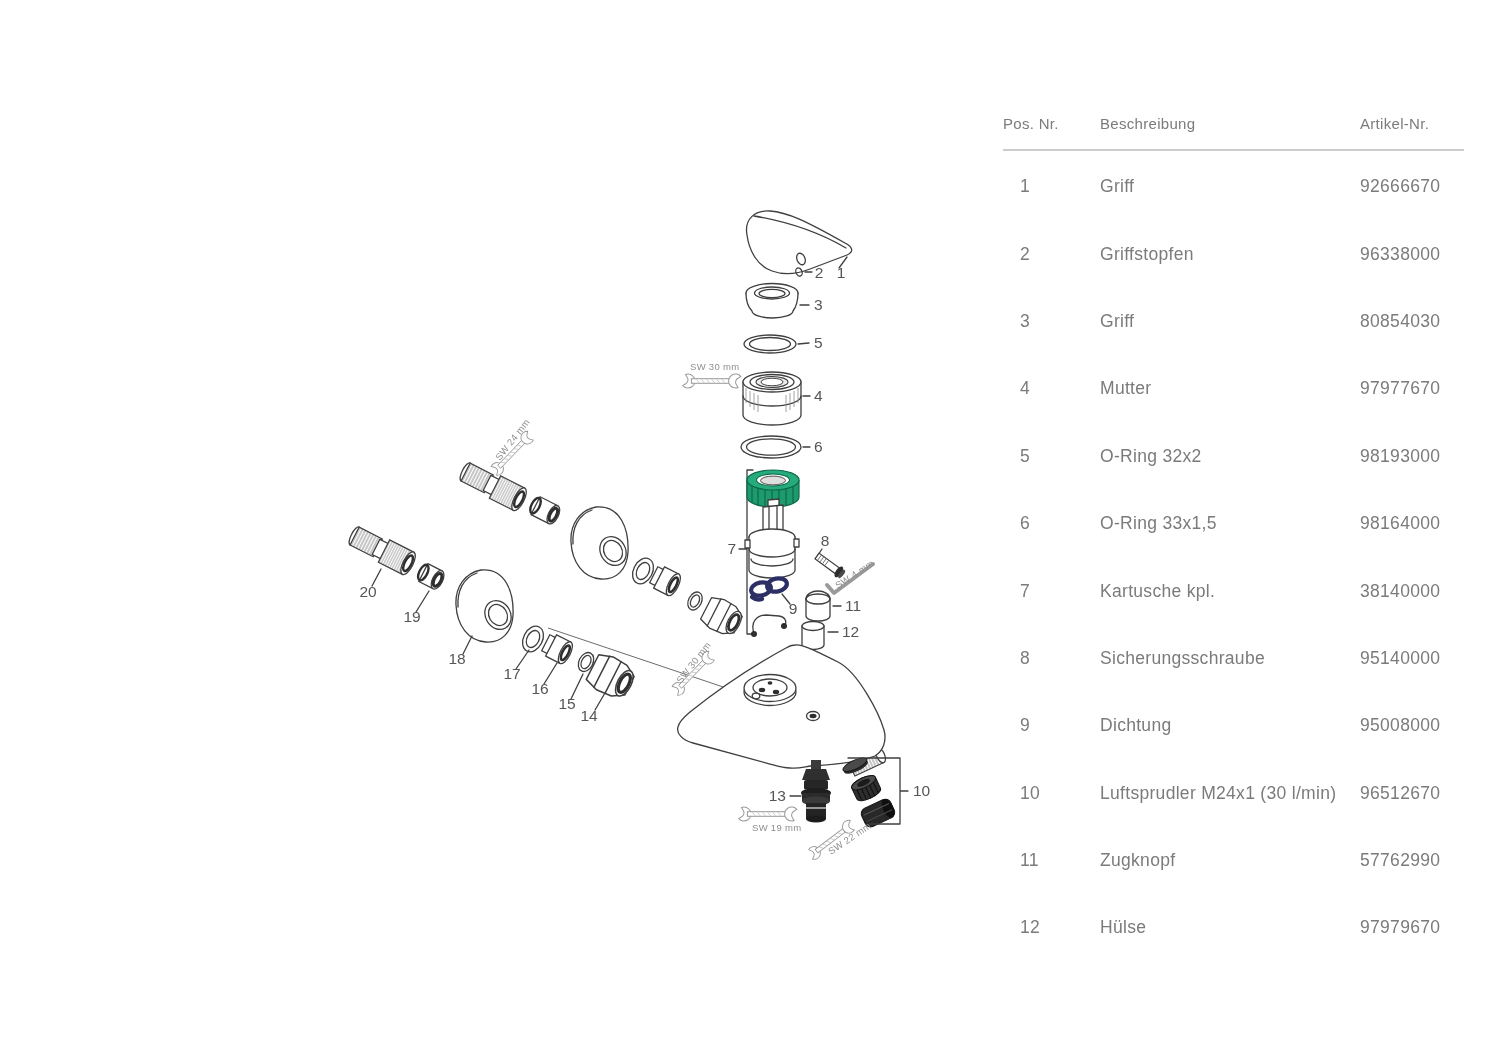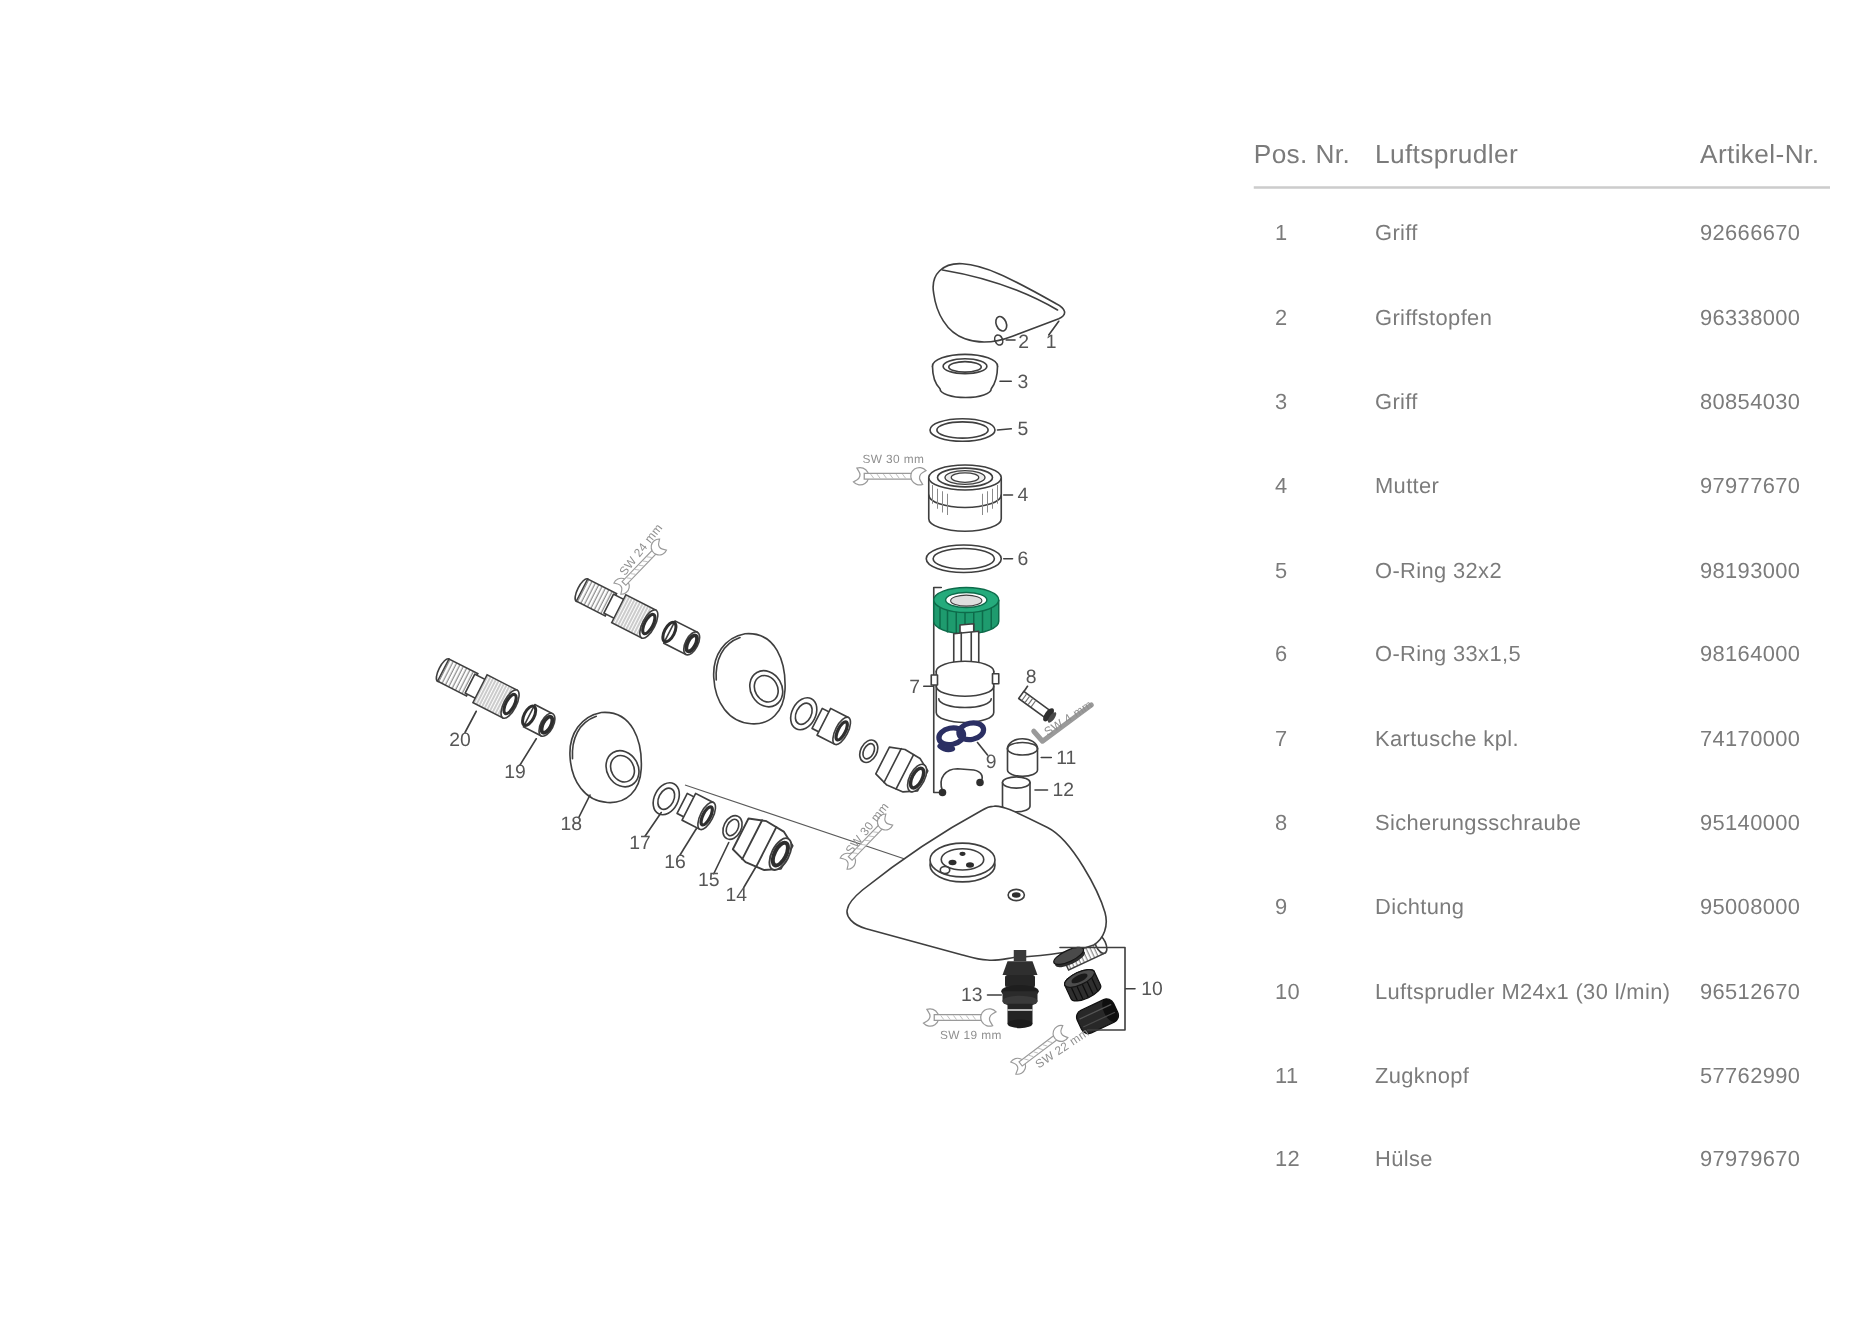--- a/index.html
+++ b/index.html
@@ -1,20 +1,20 @@
 <!DOCTYPE html>
 <html><head>
 <meta charset="utf-8">
 <style>
   html,body{margin:0;padding:0;background:#fff;}
   .stage{position:relative;width:1497px;height:1058px;background:#fff;overflow:hidden;
          font-family:"Liberation Sans", sans-serif;}
   .parts-table{position:absolute;left:1003px;top:0;width:461px;color:#7b7b7b;}
   .pt-header{display:grid;grid-template-columns:97px 260px 1fr;position:absolute;top:112px;width:100%;
-             font-size:21px;font-weight:300;letter-spacing:.3px;line-height:24px;}
+             font-size:15px;font-weight:300;letter-spacing:.3px;line-height:24px;}
   .pt-rule{position:absolute;top:149px;width:100%;height:2px;background:#cccccc;}
   .pt-rows{position:absolute;top:153px;width:100%;}
   .pt-row{display:grid;grid-template-columns:97px 260px 1fr;height:67.4px;align-items:center;
           font-size:17.5px;font-weight:300;letter-spacing:.3px;}
   .cell-pos{padding-left:17px;}
   svg .ln{stroke:#3f3f3f;stroke-width:1.3;fill:none;stroke-linecap:round;stroke-linejoin:round;}
   svg .lnf{stroke:#3f3f3f;stroke-width:1.3;fill:#ffffff;stroke-linecap:round;stroke-linejoin:round;}
   svg .thin{stroke:#5a5a5a;stroke-width:.9;fill:none;}
   svg .callout{font-family:"Liberation Sans",sans-serif;font-size:15.5px;fill:#565656;font-weight:300;}
   svg .sw{font-family:"Liberation Sans",sans-serif;font-size:9.5px;fill:#8f8f8f;letter-spacing:.3px;}
@@ -359,21 +359,21 @@
   </g>
   <g>
     <use href="#wrench" transform="translate(814,853) rotate(-37) scale(0.78)"></use>
     <text class="sw" transform="translate(831,855) rotate(-34)">SW 22 mm</text>
   </g>
 </svg>
 
 <div class="parts-table">
   <div class="pt-header">
     <div>Pos. Nr.</div>
-    <div>Luftsprudler</div>
+    <div>Beschreibung</div>
     <div>Artikel-Nr.</div>
   </div>
   <div class="pt-rule"></div>
   <div class="pt-rows">
     <div class="pt-row">
       <div class="cell-pos">1</div>
       <div>Griff</div>
       <div>92666670</div>
     </div>
     <div class="pt-row">
@@ -397,21 +397,21 @@
       <div>98193000</div>
     </div>
     <div class="pt-row">
       <div class="cell-pos">6</div>
       <div>O-Ring 33x1,5</div>
       <div>98164000</div>
     </div>
     <div class="pt-row">
       <div class="cell-pos">7</div>
       <div>Kartusche kpl.</div>
-      <div>74170000</div>
+      <div>38140000</div>
     </div>
     <div class="pt-row">
       <div class="cell-pos">8</div>
       <div>Sicherungsschraube</div>
       <div>95140000</div>
     </div>
     <div class="pt-row">
       <div class="cell-pos">9</div>
       <div>Dichtung</div>
       <div>95008000</div>

